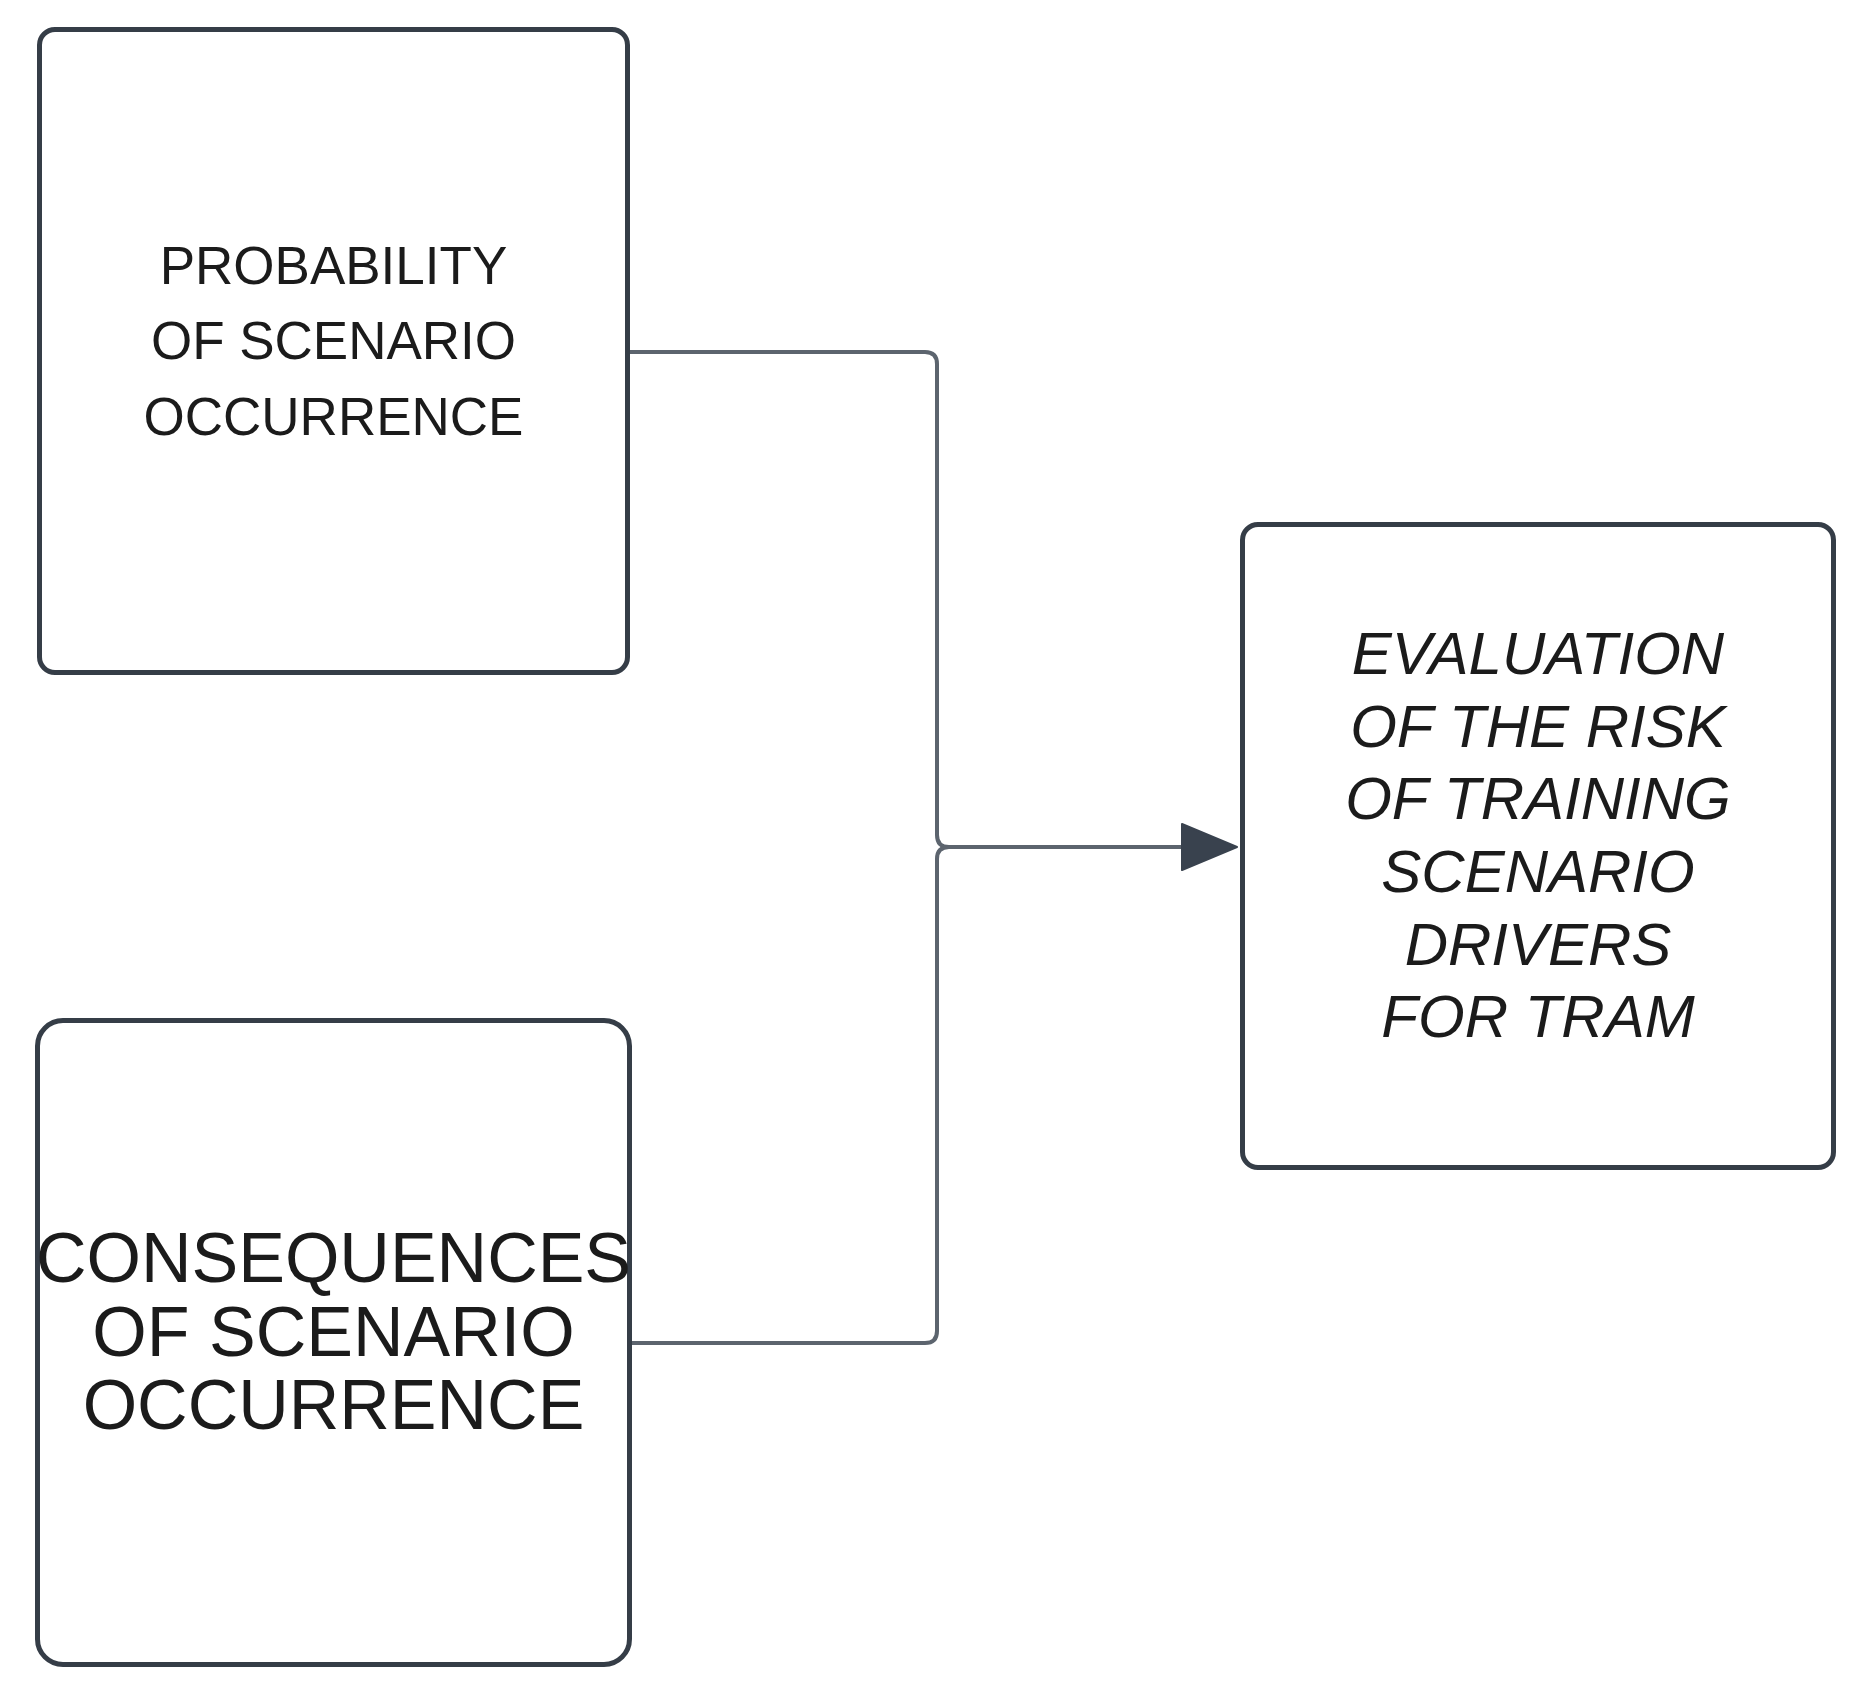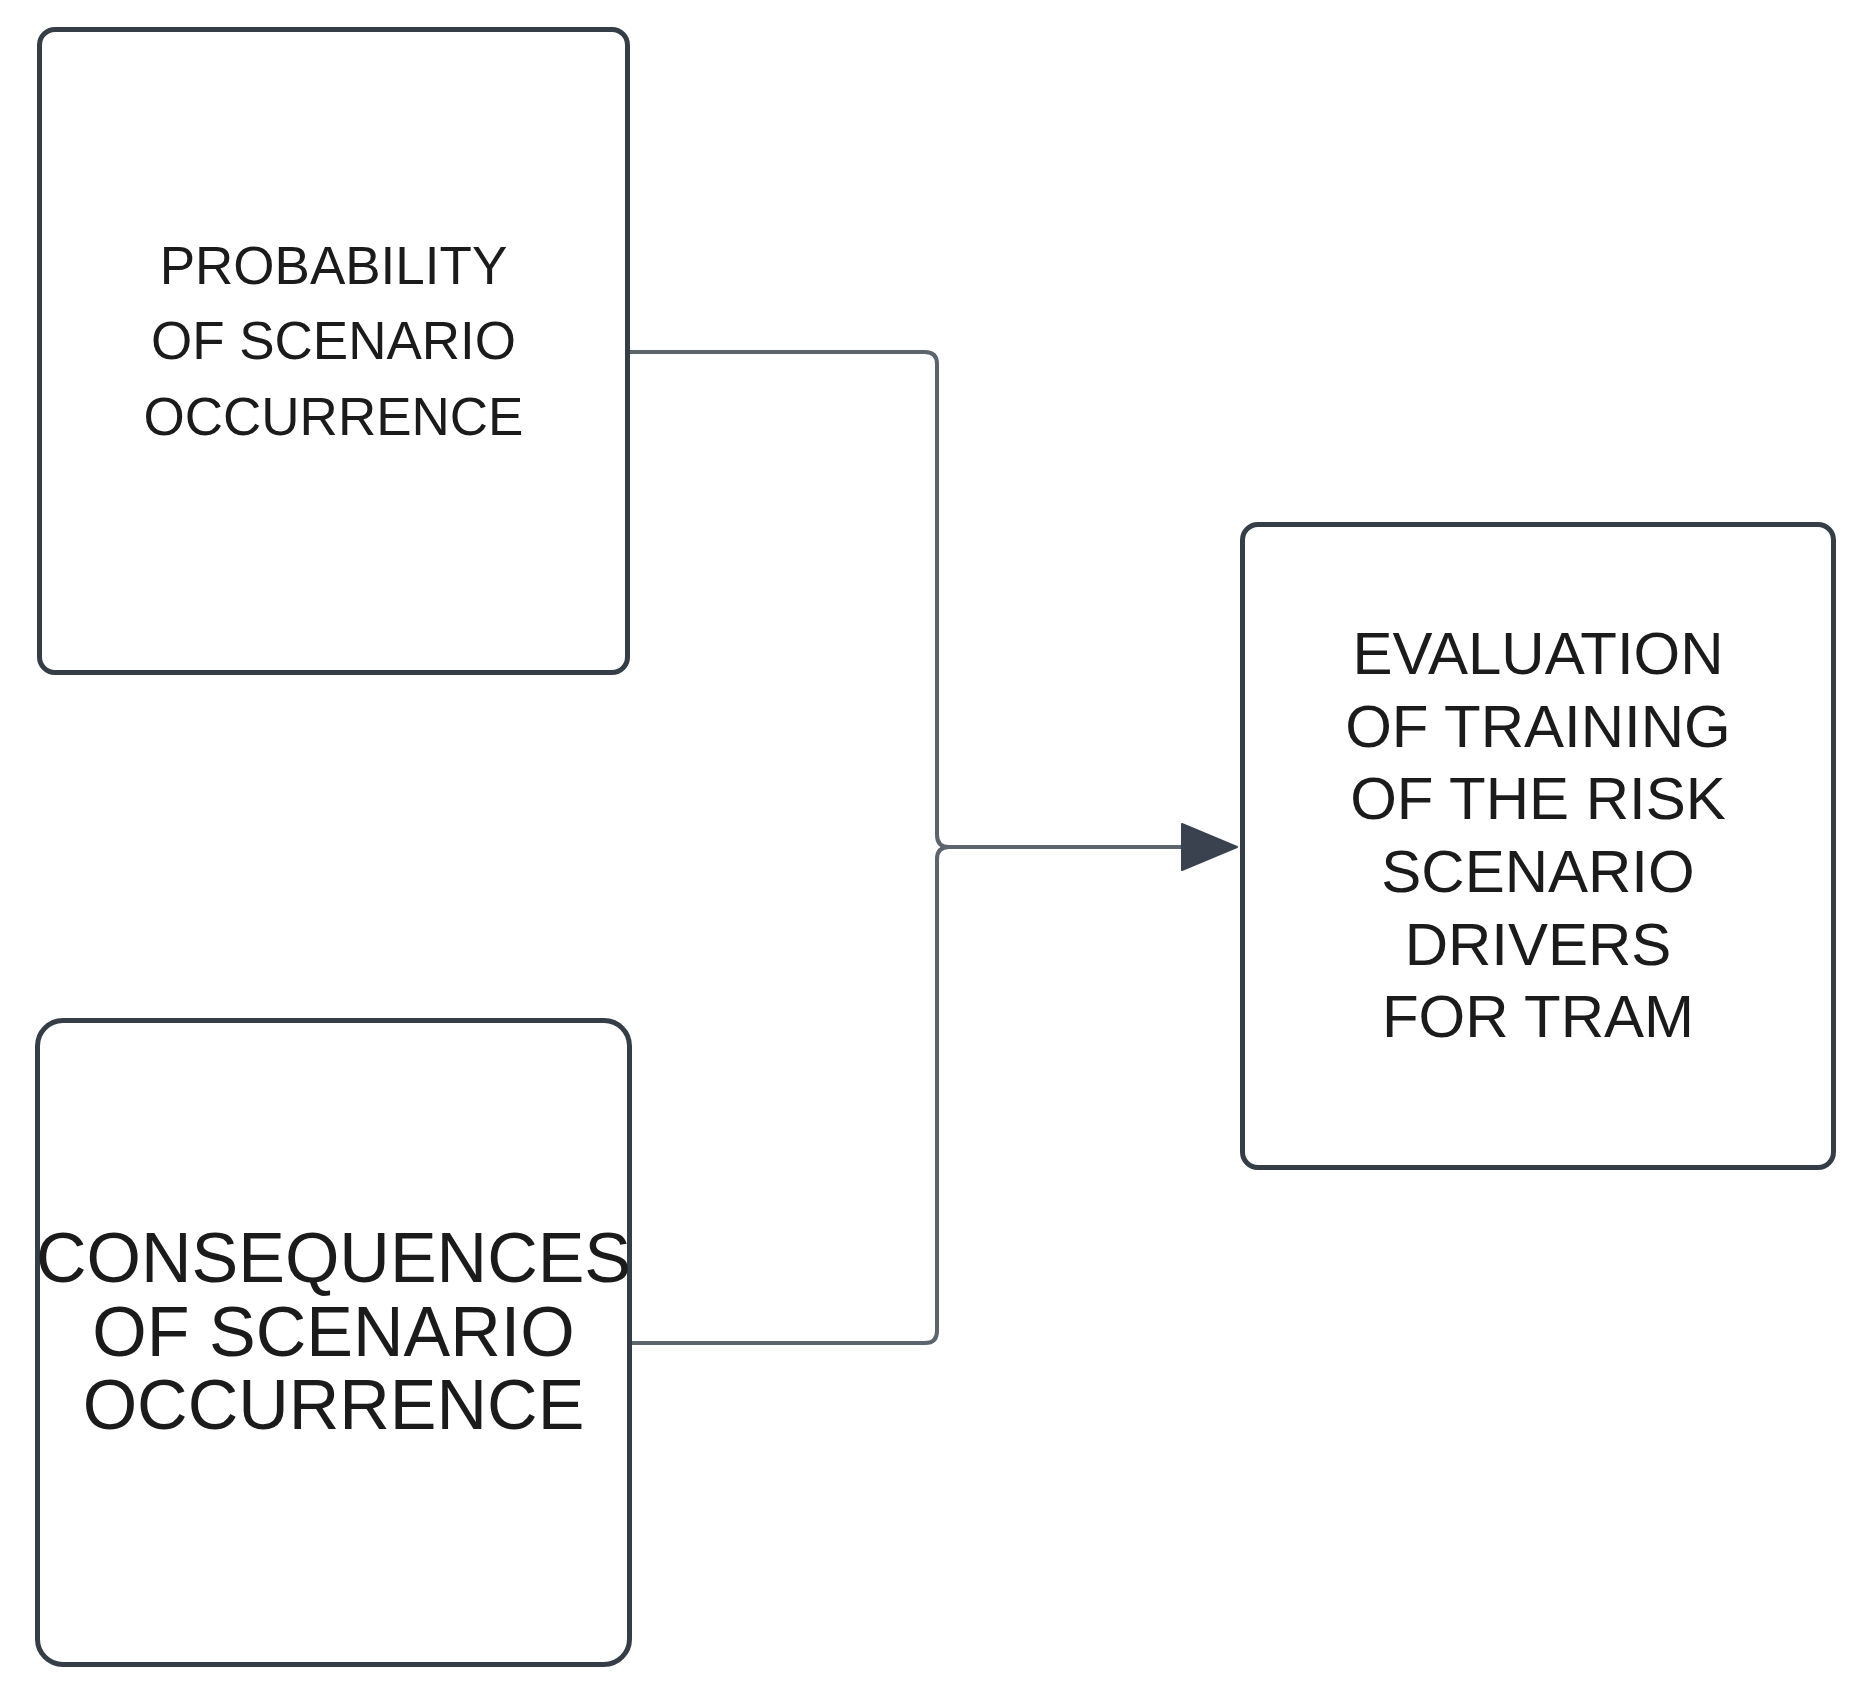--- a/index.html
+++ b/index.html
@@ -47,21 +47,21 @@
   #node-consequences {
     left: 35px; top: 1018px;
     width: 597px; height: 649px; border-radius: 28px;
   }
   #node-consequences .label {
     font-size: 70px;
     line-height: 1.05;
   }
   #node-evaluation {
     left: 1240px; top: 522px;
-    width: 596px; height: 648px;
+    width: 596px; height: 648px; font-style: italic;
   }
   #node-evaluation .label {
     font-size: 60px;
     line-height: 1.21;
   }
   svg.edges {
     position: absolute;
     inset: 0;
     pointer-events: none;
   }
@@ -101,21 +101,21 @@
     <div class="label">
       <div>CONSEQUENCES</div>
       <div>OF SCENARIO</div>
       <div>OCCURRENCE</div>
     </div>
   </div>
 
   <div class="node" id="node-evaluation">
     <div class="label">
       <div>EVALUATION</div>
+      <div>OF THE RISK</div>
       <div>OF TRAINING</div>
-      <div>OF THE RISK</div>
       <div>SCENARIO</div>
       <div>DRIVERS</div>
       <div>FOR TRAM</div>
     </div>
   </div>
 
 </div>
 
 </body></html>

